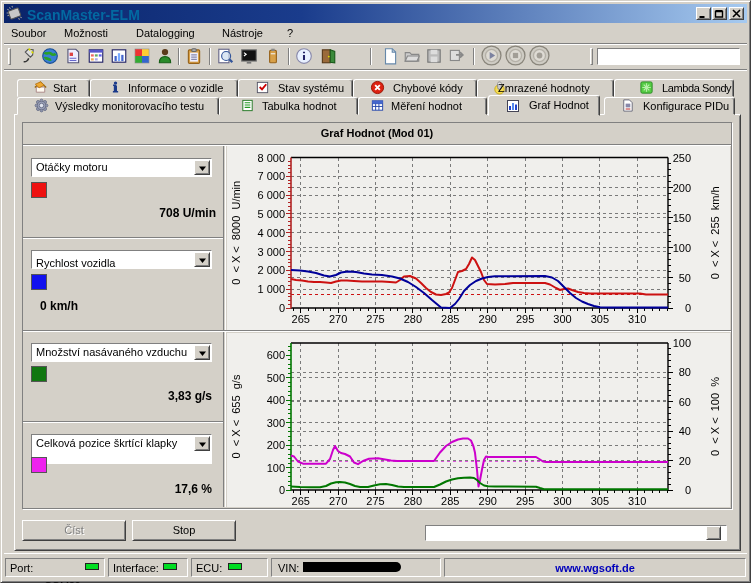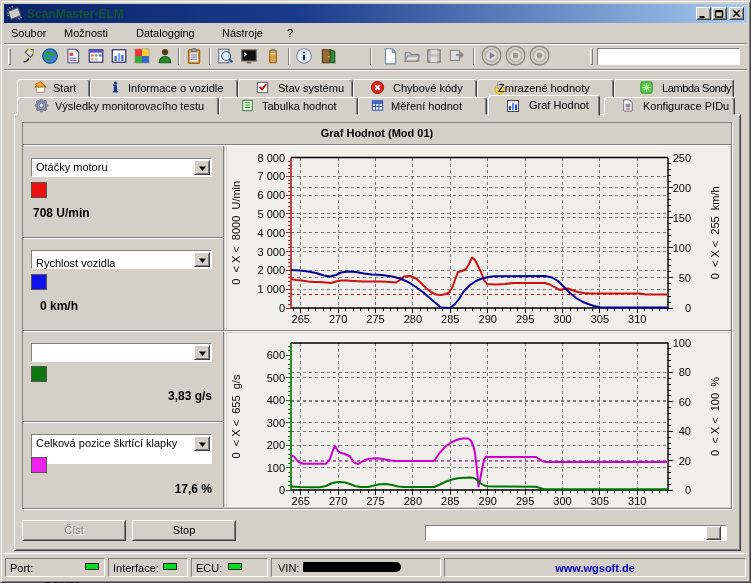--- a/index.html
+++ b/index.html
@@ -13,21 +13,21 @@
 .led{position:absolute;width:14px;height:7px;background:#00dd22;border:1px solid #222}
 .stxt{position:absolute;top:4px;color:#000}
 
 </style></head><body>
 <div class="abs" style="left:0;top:0;width:751px;height:583px;border:1px solid;border-color:#d4d0c8 #404040 #404040 #d4d0c8;box-shadow:inset 1px 1px 0 #fff,inset -1px -1px 0 #808080"></div>
 <div class="abs" style="left:4px;top:4px;width:743px;height:19px;background:linear-gradient(90deg,#0a246a 0%,#1a3c8c 40%,#a6caf0 100%)"></div>
 <svg class="abs" style="left:6px;top:5px" width="17" height="17" viewBox="0 0 16 16">
     <rect x="3" y="4" width="10" height="8" rx="1" fill="#c8c8c8" stroke="#555" transform="rotate(-20 8 8)"></rect>
     <path d="M4 3.2 3 1.8M6 2.5 5.4 1M8.4 2 8 .5M2.8 5.6 1.2 5M2.6 7.8H1M12 12.8l1 1.4M10 13.4l.6 1.6" stroke="#999" transform="rotate(-20 8 8)"></path>
   </svg>
-<div class="abs" style="left:27px;top:7px;color:#14532d;font-weight:bold;font-size:12px">ScanMaster-ELM</div>
+<div class="abs" style="left:27px;top:7px;color:#0369a1;font-weight:bold;font-size:14px">ScanMaster-ELM</div>
 <div class="abs btn" style="left:696px;top:7px;width:15px;height:13px"><svg width="13" height="11" viewBox="0 0 13 11" style="margin-top:0">
       <path d="M2.5 9h5" stroke="#000" stroke-width="2"></path>
     </svg></div>
 <div class="abs btn" style="left:712px;top:7px;width:15px;height:13px"><svg width="13" height="11" viewBox="0 0 13 11" style="margin-top:0">
       <path d="M2.5 3.5h7v5.5h-7z" fill="none" stroke="#000" stroke-width="1.4"></path>
       <path d="M2.5 3h7" stroke="#000" stroke-width="2"></path>
     </svg></div>
 <div class="abs btn" style="left:729px;top:7px;width:15px;height:13px"><svg width="13" height="11" viewBox="0 0 13 11" style="margin-top:0">
       <path d="M3 2l7 7M10 2l-7 7" stroke="#000" stroke-width="1.6"></path>
     </svg></div>
@@ -240,31 +240,32 @@
 <div class="abs" style="left:227px;top:333px;width:503px;height:174px;background:#f0efec"></div>
 <div class="abs" style="left:223px;top:146px;width:3px;height:361px;border-left:1px solid #808080;border-right:1px solid #fff"></div>
 <div class="abs grooveH" style="left:23px;top:330px;width:708px;height:2px"></div>
 <div class="abs sunkenlite" style="left:31px;top:158px;width:181px;height:19px;background:#fff">
     <div class="abs" style="left:4px;top:2px;white-space:nowrap">Otáčky motoru</div>
     <div class="abs btn" style="right:1px;top:1px;width:16px;height:15px"><svg width="9" height="9" viewBox="0 0 9 9" style="margin-top:3px">
         <path d="M1 2.5h7L4.5 7z" fill="#000"></path>
       </svg></div>
   </div>
 <div class="abs" style="left:31px;top:182px;width:16px;height:16px;background:#ee1111;border:1px solid #555"></div>
-<div class="abs" style="left:33px;top:206px;width:172px;text-align:left;font-weight:bold;font-size:12px">708 U/min</div>
+<div class="abs" style="left:44px;top:206px;width:172px;text-align:right;font-weight:bold;font-size:12px">708 U/min</div>
 <div class="abs grooveH" style="left:23px;top:237px;width:200px;height:2px"></div>
 <div class="abs sunkenlite" style="left:31px;top:250px;width:181px;height:19px;background:#fff">
     <div class="abs" style="left:4px;top:6px;white-space:nowrap">Rychlost vozidla</div>
     <div class="abs btn" style="right:1px;top:1px;width:16px;height:15px"><svg width="9" height="9" viewBox="0 0 9 9" style="margin-top:3px">
         <path d="M1 2.5h7L4.5 7z" fill="#000"></path>
       </svg></div>
   </div>
 <div class="abs" style="left:31px;top:274px;width:16px;height:16px;background:#1111ee;border:1px solid #555"></div>
 <div class="abs" style="left:40px;top:299px;width:172px;text-align:left;font-weight:bold;font-size:12px">0 km/h</div>
 <div class="abs sunkenlite" style="left:31px;top:343px;width:181px;height:19px;background:#fff">
+    <div class="abs" style="left:4px;top:2px;white-space:nowrap">Množství nasávaného vzduchu</div>
     <div class="abs btn" style="right:1px;top:1px;width:16px;height:15px"><svg width="9" height="9" viewBox="0 0 9 9" style="margin-top:3px">
         <path d="M1 2.5h7L4.5 7z" fill="#000"></path>
       </svg></div>
   </div>
 <div class="abs" style="left:31px;top:366px;width:16px;height:16px;background:#117711;border:1px solid #555"></div>
 <div class="abs" style="left:40px;top:389px;width:172px;text-align:right;font-weight:bold;font-size:12px">3,83 g/s</div>
 <div class="abs grooveH" style="left:23px;top:421px;width:200px;height:2px"></div>
 <div class="abs sunkenlite" style="left:31px;top:434px;width:181px;height:30px;background:#fff">
     <div class="abs" style="left:4px;top:2px;white-space:nowrap">Celková pozice škrtící klapky</div>
     <div class="abs btn" style="right:1px;top:1px;width:16px;height:15px"><svg width="9" height="9" viewBox="0 0 9 9" style="margin-top:3px">

